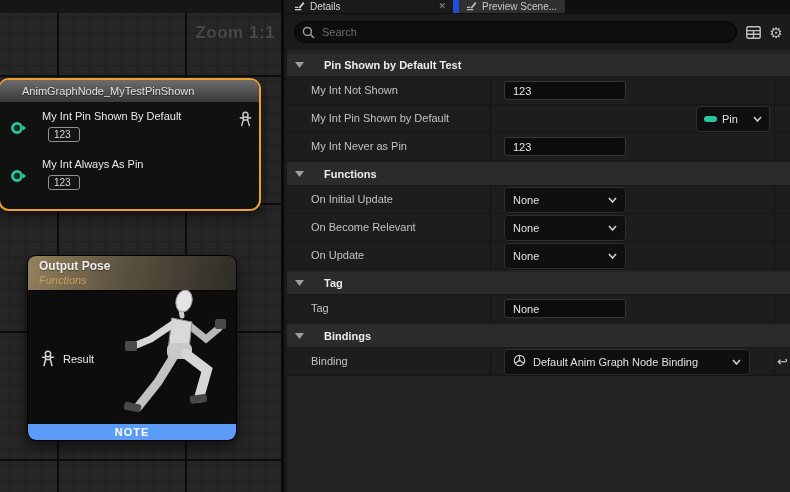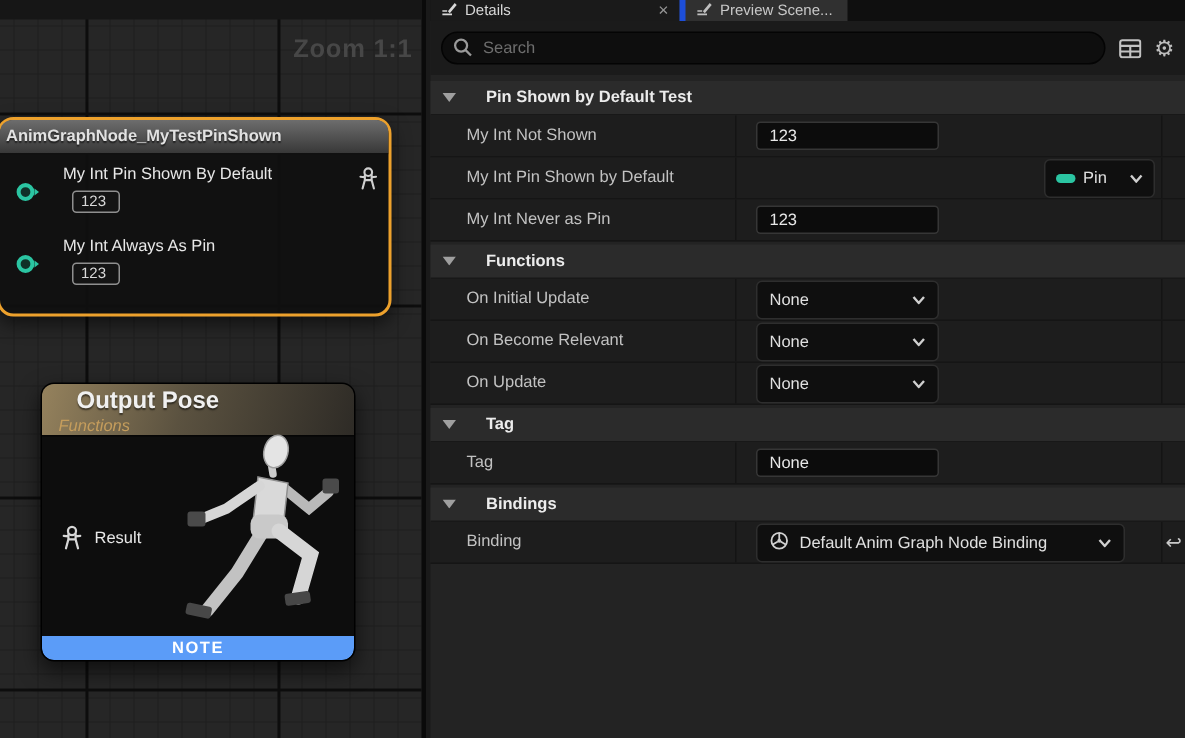--- a/index.html
+++ b/index.html
@@ -31,22 +31,22 @@
   .test-node{
     position:absolute;left:-2px;top:78px;width:263px;height:133px;
     border:2.5px solid var(--selection-orange,#EDA12C);
     border-radius:11px;background:rgba(16,16,16,.93);
     box-shadow:0 5px 12px rgba(0,0,0,.55);
   }
   .test-node-header{
     height:23px;border-radius:8px 8px 0 0;
     background:linear-gradient(#6d6d6d,#383838);
     border-bottom:1px solid #101010;
-    line-height:23px;padding-left:4px;
-    font-size:11px;font-weight:bold;color:#e2e2e2;
+    line-height:23px;padding-left:22px;
+    font-size:11px;font-weight:normal;color:#e2e2e2;
     text-shadow:0 1px 1px rgba(0,0,0,.6);
     white-space:nowrap;overflow:hidden;
   }
   .node-abs{position:absolute;}
   .pin-label{font-size:11px;color:#e8e8e8;white-space:nowrap;}
   .pin-value-box{
     width:32px;height:15px;background:#141414;border:1px solid #8f8f8f;border-radius:3px;
     font-size:10px;color:#d9d9d9;line-height:13px;padding-left:5px;
   }
   .clothespin svg, .result-pin-icon svg{display:block;}
@@ -54,36 +54,36 @@
   
   .output-node{
     position:absolute;left:27px;top:255px;width:210px;height:186px;
     background:#0d0d0d;border:1px solid #000;border-radius:9px;
     box-shadow:0 6px 14px rgba(0,0,0,.6);overflow:hidden;
   }
   .output-node-header{
     height:35px;background:linear-gradient(105deg,#95825d 0%,#5b5240 45%,#2e2b26 100%);
     padding:3px 0 0 11px;border-bottom:1px solid #050505;
   }
-  .output-node-title{font-size:16px;font-weight:bold;color:#f0f0f0;text-shadow:0 1px 1px rgba(0,0,0,.5);margin-left:12px;}
+  .output-node-title{font-size:12px;font-weight:bold;color:#f0f0f0;text-shadow:0 1px 1px rgba(0,0,0,.5);}
   .output-node-subtitle{font-size:11px;font-style:italic;color:#c59d5c;margin-top:1px;}
   .note-banner{
     position:absolute;left:0;right:0;bottom:0;height:16px;
     background:var(--note-blue,#5B9CF8);border-radius:0 0 8px 8px;
     text-align:center;font-size:11px;font-weight:bold;color:#fff;
     line-height:16px;letter-spacing:1px;
   }
   .mannequin{position:absolute;left:74px;top:30px;}
 
   
   .details-panel{position:absolute;left:287px;top:0;width:503px;height:492px;background:#232323;}
   .tab-bar{height:14px;background:#0f0f0f;display:flex;align-items:flex-start;}
   .tab{display:flex;align-items:center;gap:5px;padding:0 7px;font-size:10px;color:#d8d8d8;}
   .tab.active{width:166px;background:#1a1a1a;}
-  .tab.inactive{width:112px;background:#303030;border-left:4px solid #1d4ed8;color:#c8c8c8;}
+  .tab.inactive{width:112px;background:#303030;border-left:6px solid #1d4ed8;color:#c8c8c8;}
   .tab .close{margin-left:auto;color:#949494;font-size:9px;line-height:9px;}
   .tab-label{white-space:nowrap;overflow:hidden;}
 
   .search-row{height:36px;background:#1b1b1b;display:flex;align-items:center;padding:0 7px;}
   .search-box{position:relative;flex:1;height:22px;}
   .search-box input{
     width:100%;height:22px;border-radius:11px;background:#0e0e0e;border:1px solid #040404;
     color:#bdbdbd;font-size:11px;padding:0 5px 0 27px;outline:none;
   }
   .search-box input::placeholder{color:#6e6e6e;}

